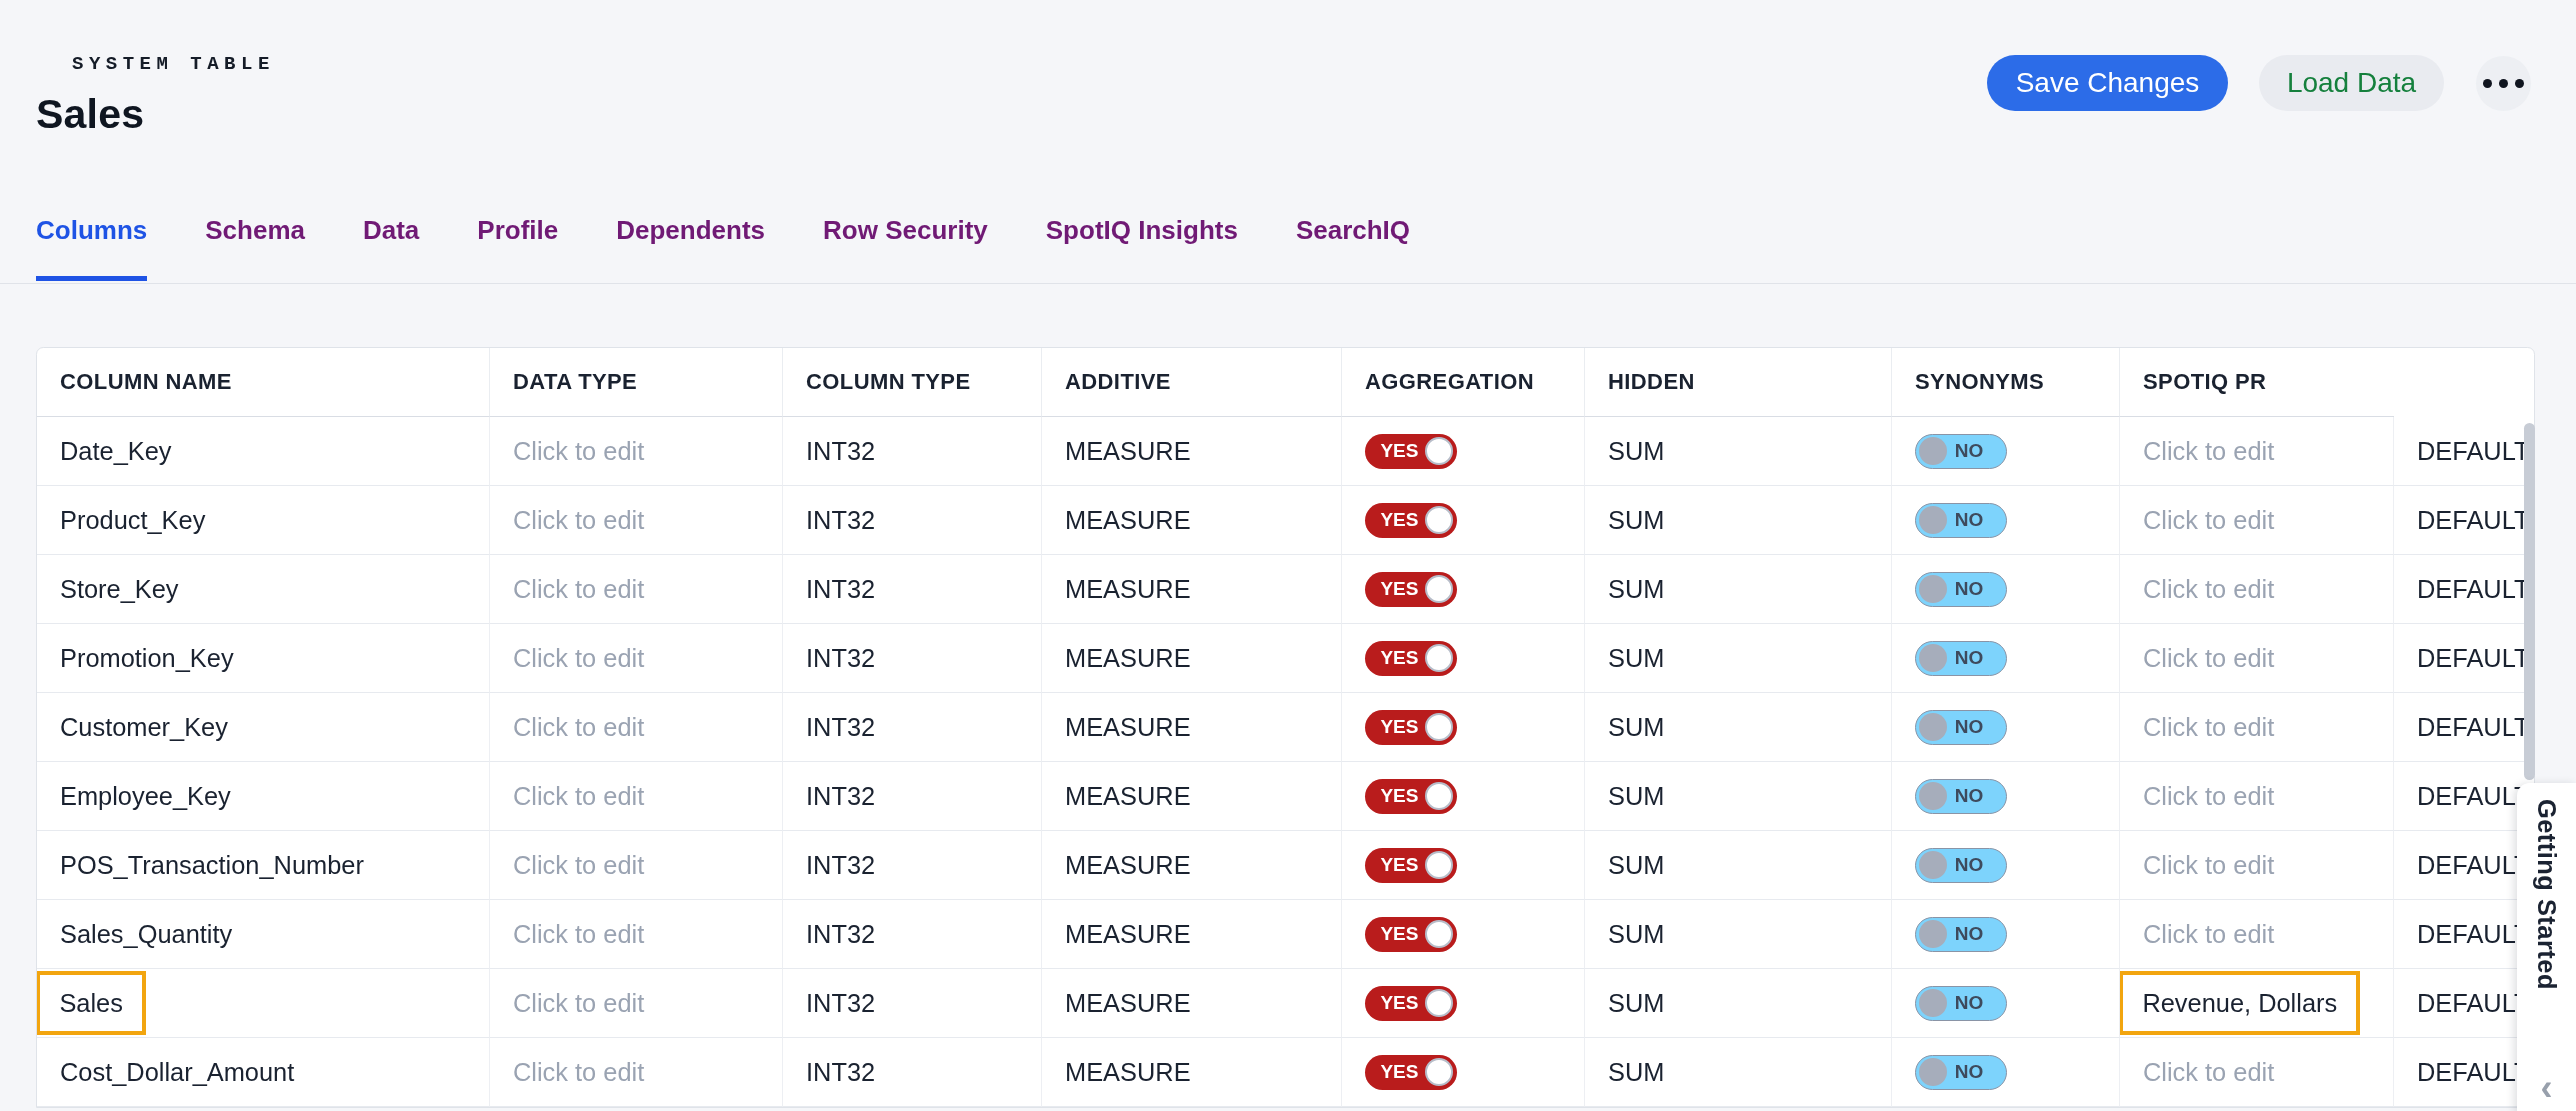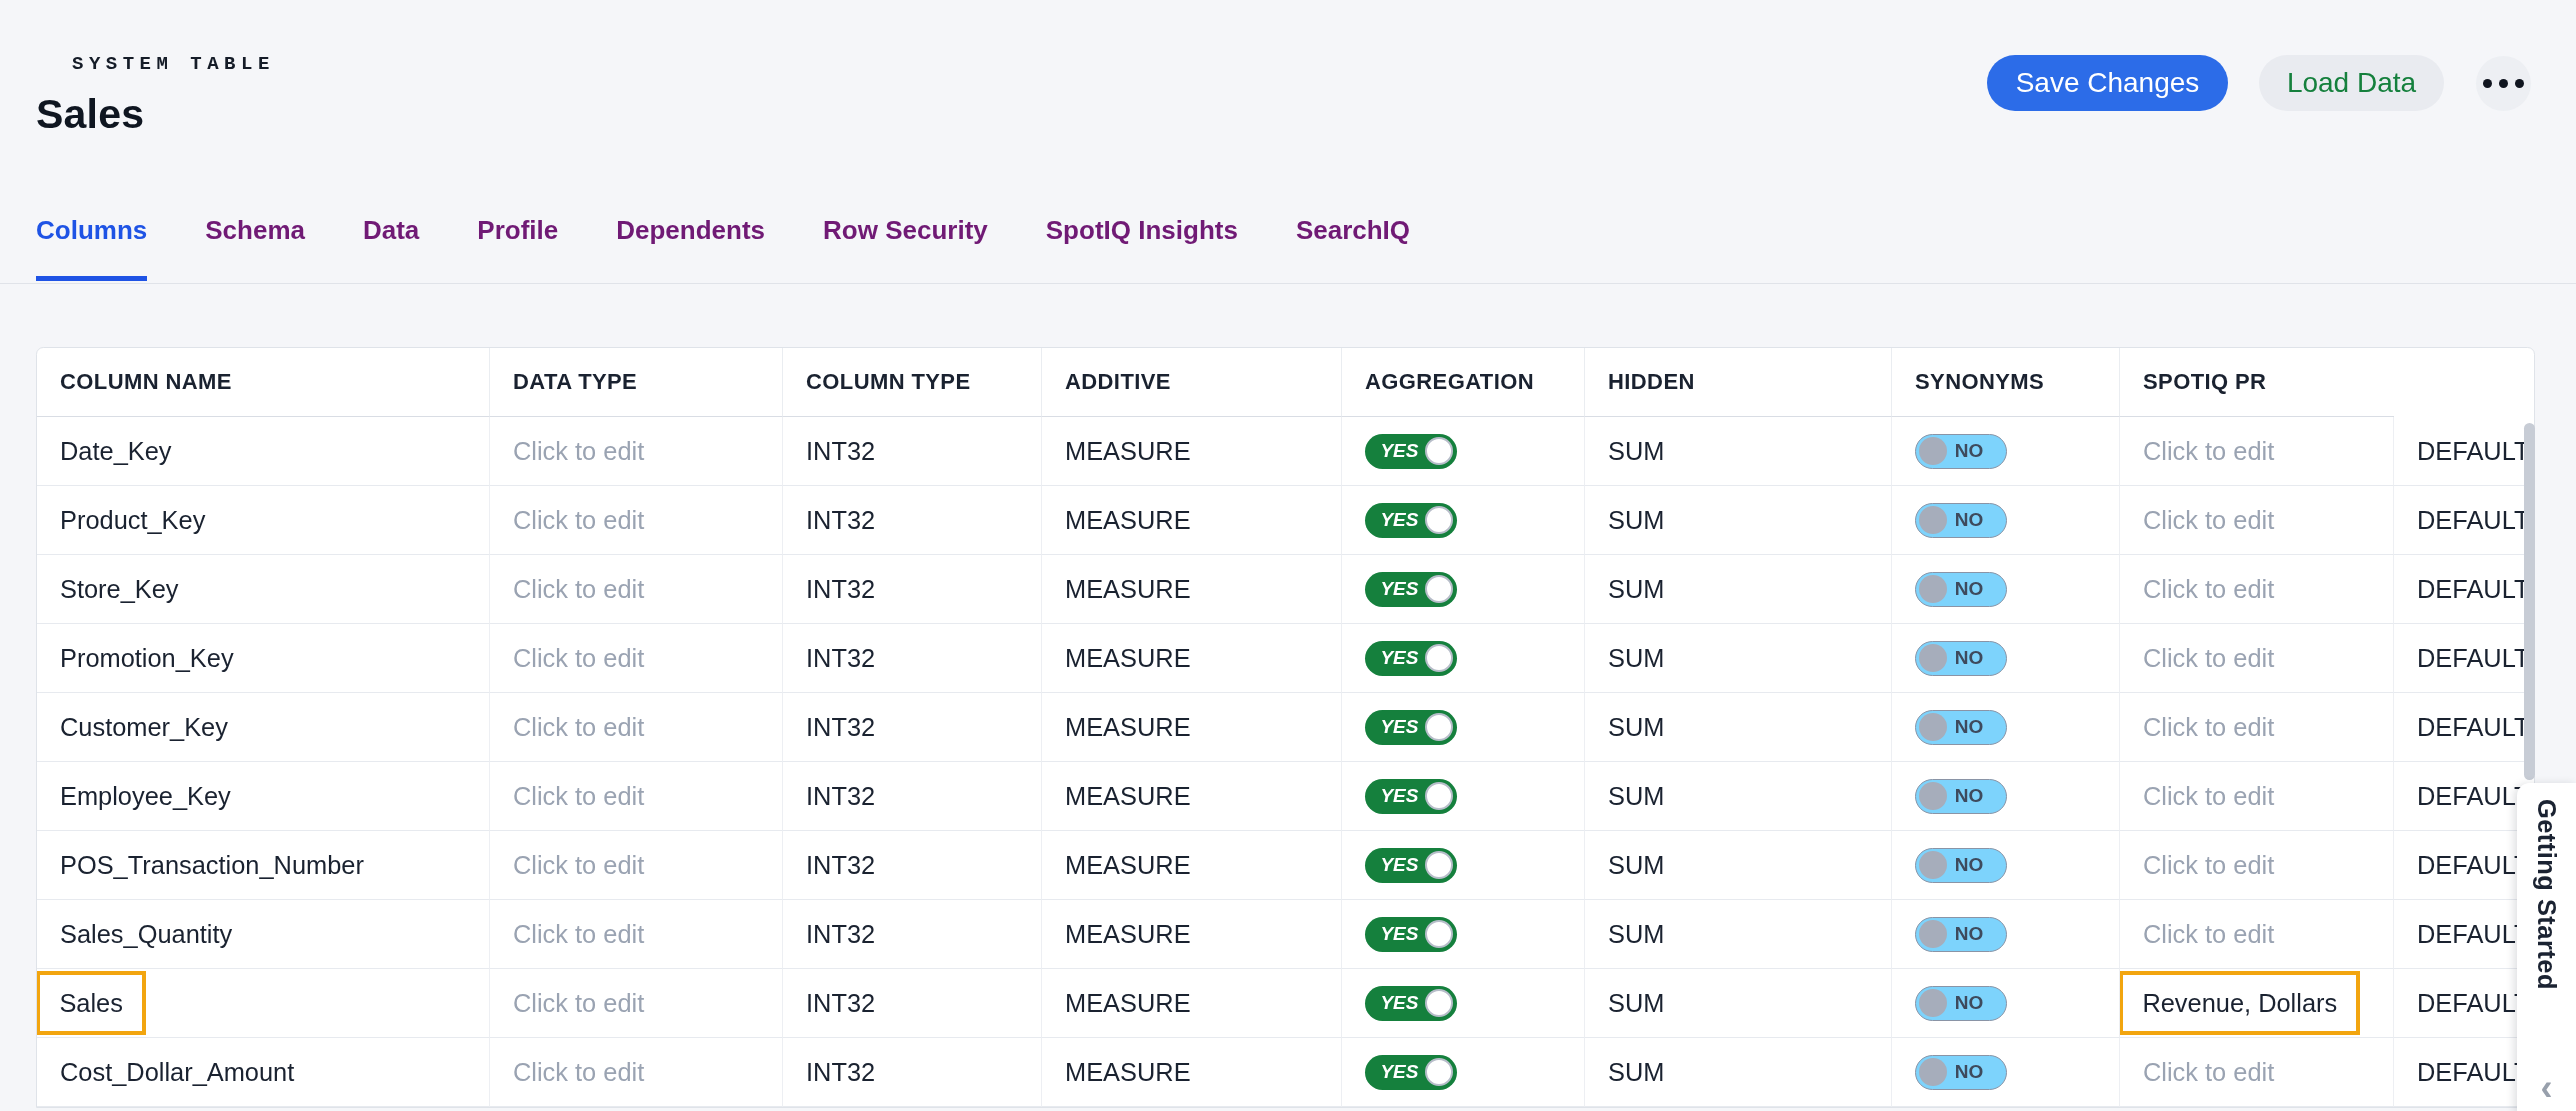--- a/index.html
+++ b/index.html
@@ -72,21 +72,21 @@
   }
   .th:last-child, .td:last-child { border-right:none; }
   .td.placeholder { color:#9AA3B2; }
 
   
   .toggle {
     display:inline-flex; align-items:center; height:35px; width:92px;
     border-radius:18px; font-size:19px; font-weight:700; cursor:pointer;
     flex:none;
   }
-  .toggle-yes { background:#15803d; color:#FFFFFF; justify-content:space-between; padding:0 4.5px 0 15.4px;font-style:italic; }
+  .toggle-yes { background:#b91c1c; color:#FFFFFF; justify-content:space-between; padding:0 4.5px 0 15.4px; }
   .toggle-yes .knob {
     width:28px; height:28px; border-radius:50%; background:#FFFFFF;
     border:2.7px solid #B7BDC9; flex:none;
   }
   .toggle-no {
     background:#7dd3fc; border:1.8px solid #8A94A6; color:#3E4A5D;
     justify-content:flex-start; gap:8px; padding:0 0 0 2.7px;
   }
   .toggle-no .knob { width:28px; height:28px; border-radius:50%; background:#A6ADBB; flex:none; }
 

